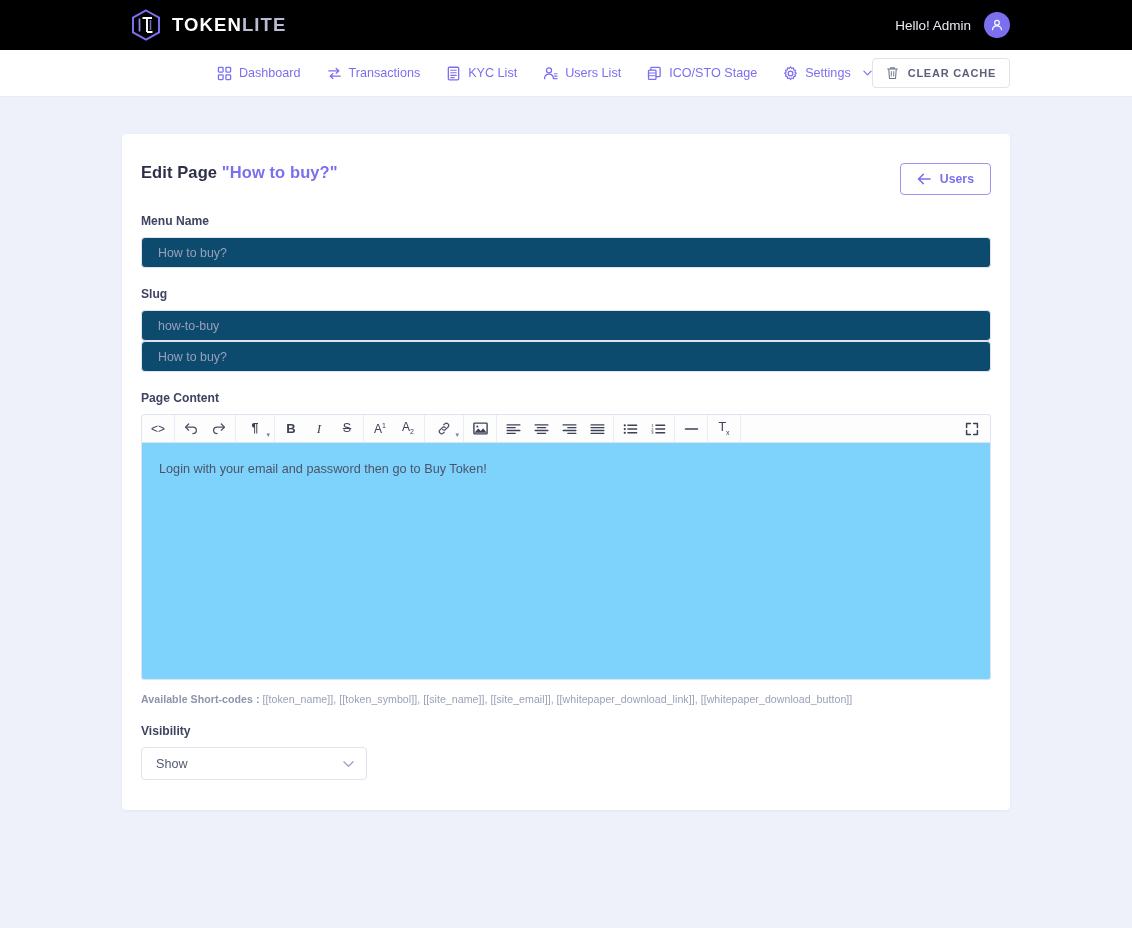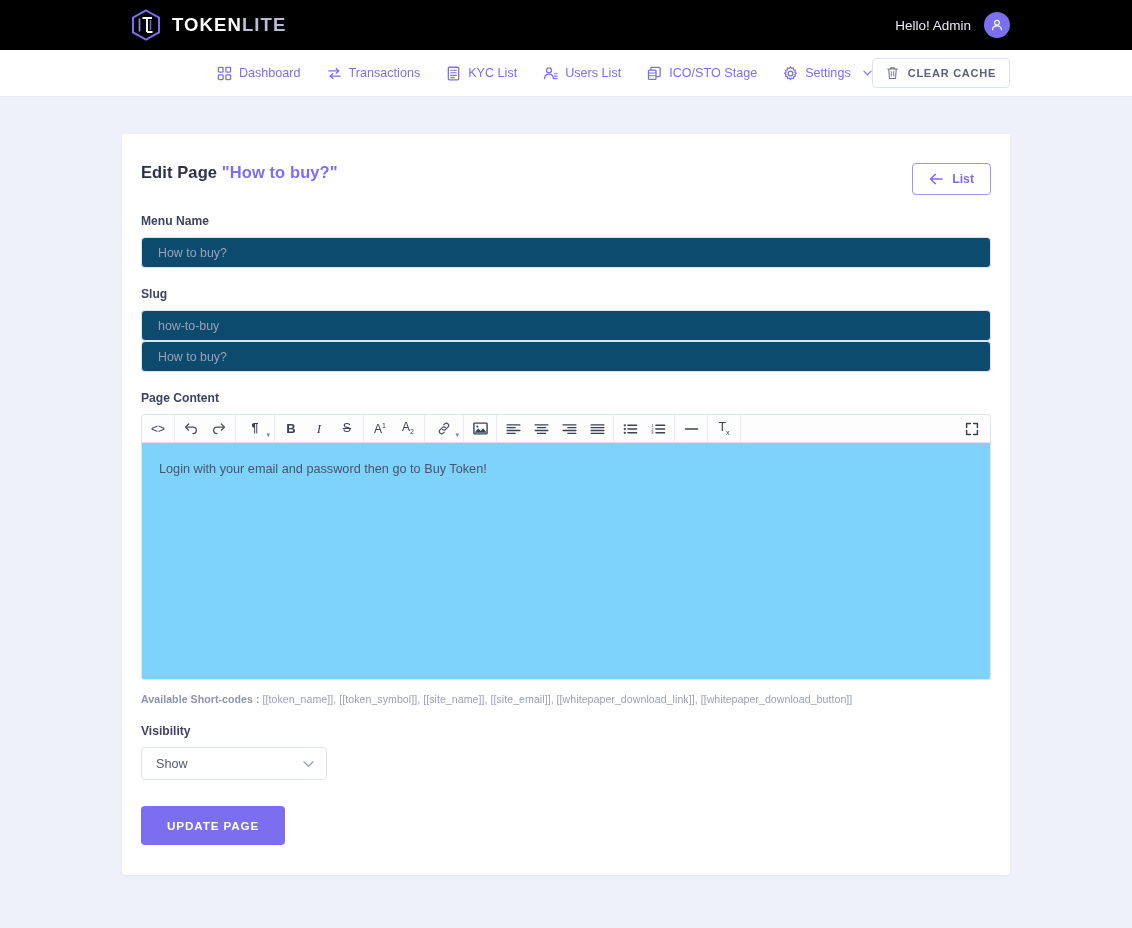--- a/index.html
+++ b/index.html
@@ -193,21 +193,21 @@
 
   .shortcodes {
     margin-top: 13px;
     font-size: 10.6px;
     color: #9aa0b8;
     letter-spacing: 0.05px;
   }
   .shortcodes .sc-label { font-weight: bold; color: #8e94ae; }
 
   
-  .select-wrap { position: relative; width: 186px; }
+  .select-wrap { position: relative; width: 226px; }
   .select-box {
     width: 100%;
     height: 33px;
     border: 1px solid #dfe3f0;
     border-radius: 4px;
     background: #fff;
     padding: 0 14px;
     display: flex;
     align-items: center;
     font-size: 12.6px;
@@ -335,21 +335,21 @@
   <div class="card">
 
     <div class="card-head">
       <div class="title">
         <span>Edit Page </span><span class="quoted">"How to buy?"</span>
       </div>
       <div class="back-btn">
         <svg width="14" height="12" viewBox="0 0 14 12">
           <path d="M13 6 H2 M6.3 1.4 L1.5 6 L6.3 10.6" fill="none" stroke="#7b6ff0" stroke-width="1.5" stroke-linecap="round" stroke-linejoin="round"></path>
         </svg>
-        <span>List</span>
+        <span>Users</span>
       </div>
     </div>
 
     <div class="field-label first">Menu Name</div>
     <input class="text-input" type="text" placeholder="How to buy?" style="">
 
     <div class="field-label">Slug</div>
     <input class="text-input" type="text" placeholder="how-to-buy" style="">
 
     <input class="text-input" type="text" placeholder="How to buy?" style="">
@@ -508,16 +508,15 @@
     <div class="field-label">Visibility</div>
     <div class="select-wrap">
       <div class="select-box">
         <span>Show</span>
       </div>
       <svg class="select-caret" width="11" height="7" viewBox="0 0 12 7">
         <path d="M1 1 L6 6 L11 1" fill="none" stroke="#9aa0b8" stroke-width="1.3" stroke-linecap="round" stroke-linejoin="round"></path>
       </svg>
     </div>
 
-    <button class="update-btn">UPDATE PAGE</button>
 
   </div>
 </div>
 
 </body></html>

